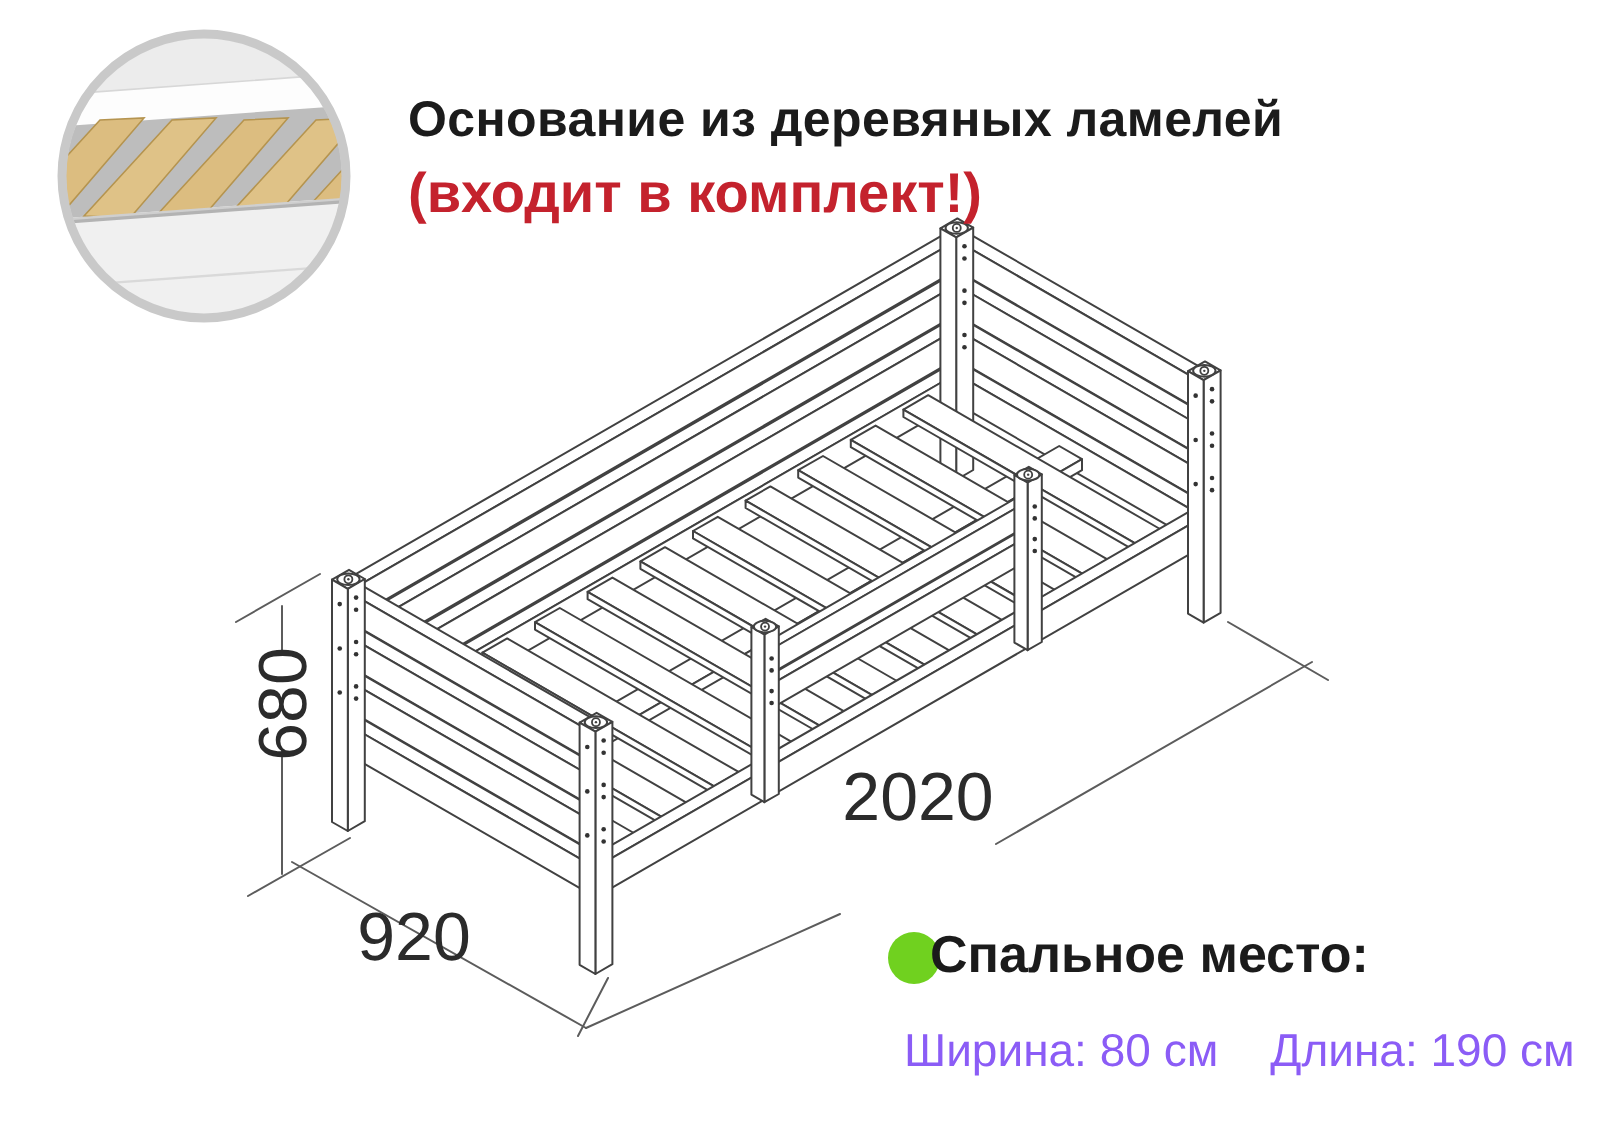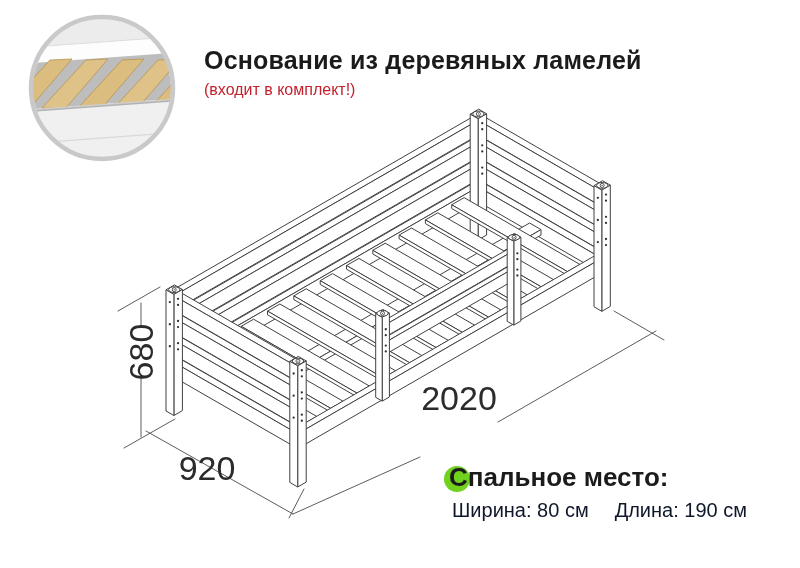--- a/index.html
+++ b/index.html
@@ -7,41 +7,41 @@
     width:800px;height:568px;position:relative;overflow:hidden;
     background:#ffffff;
     font-family:"Liberation Sans","DejaVu Sans",sans-serif;
   }
   .abs{position:absolute;}
   .inset-title{
     left:204px;top:46px;font-size:25px;font-weight:700;color:#1b1b1b;
     letter-spacing:.2px;white-space:nowrap;z-index:3;
   }
   .inset-note{
-    left:204px;top:81px;font-size:16px;font-weight:400;color:#c4222d;
+    left:204px;top:81px;font-size:28px;font-weight:700;color:#c4222d;
     white-space:nowrap;z-index:3;
   }
   #inset{left:20px;top:6px;z-index:2;}
   #main-diagram{left:0;top:0;z-index:1;}
   .dimlabel{
     font-family:"Liberation Sans","DejaVu Sans",sans-serif;
     font-size:34px;font-weight:500;fill:#2b2b2b;
   }
   .sleep-block{left:444px;top:462px;z-index:3;width:330px;}
   .green-dot{
     position:absolute;left:0px;top:4px;width:26px;height:26px;border-radius:50%;
     background:#70d11f;z-index:0;
   }
   .sleep-heading{
-    position:relative;z-index:1;margin:0 0 0 5px;font-size:26px;font-weight:700;
+    position:relative;z-index:1;margin:0 0 0 21px;font-size:26px;font-weight:700;
     color:#1b1b1b;white-space:nowrap;
   }
   .sleep-specs{
-    position:relative;z-index:1;margin:6px 0 0 8px;font-size:20px;font-weight:500;
-    color:#0f172a;white-space:nowrap;
+    position:relative;z-index:1;margin:19px 0 0 8px;font-size:23px;font-weight:500;
+    color:#8b5cf6;white-space:nowrap;
   }
   .sleep-specs .spec+.spec{margin-left:26px;}
 </style>
 </head>
 <body>
 
 <svg id="inset" class="abs" width="164" height="164" viewBox="0 0 164 164">
   <defs>
     <clipPath id="insetClip">
         <circle cx="82" cy="82" r="69"></circle>

